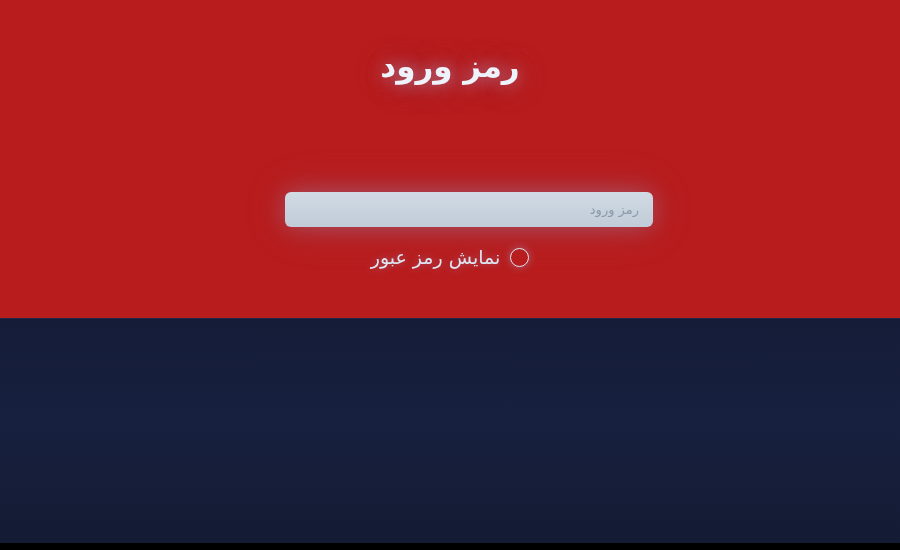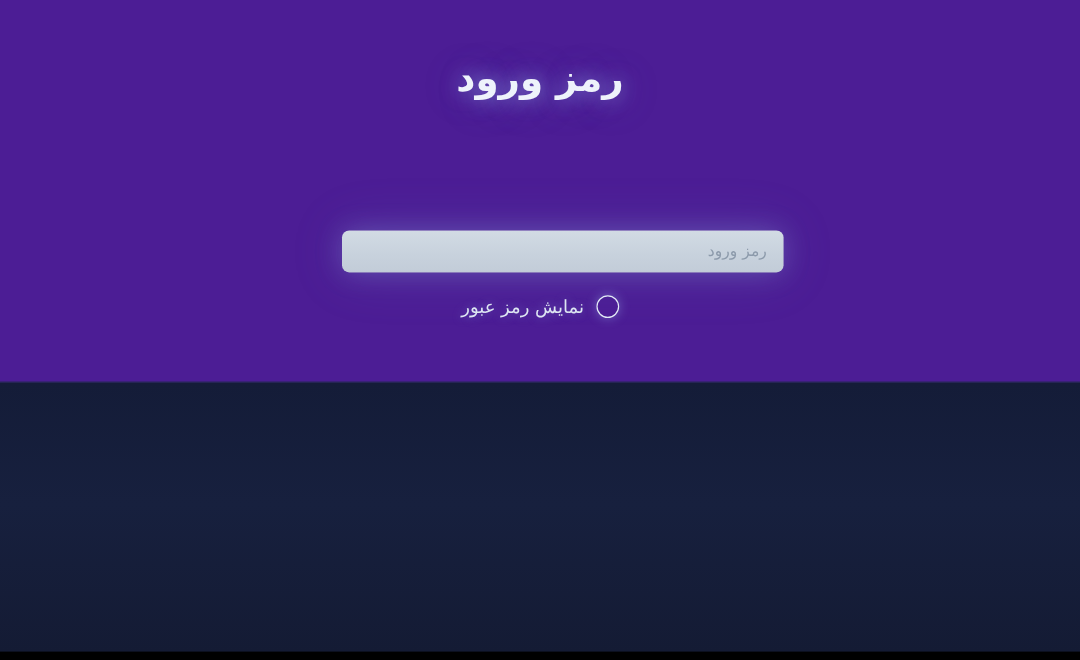--- a/index.html
+++ b/index.html
@@ -20,21 +20,21 @@
     position: absolute;
     left: 0; top: 0;
     width: 900px; height: 550px;
     background: #000000;
   }
 
   #top-area {
     position: absolute;
     left: 0; top: 0;
     width: 900px; height: 334px;
-    background: #4c1d95;
+    background: #b91c1c;
   }
 
   #page-title {
     position: absolute;
     left: 0; top: 48px;
     width: 900px;
     text-align: center;
     font-size: 31px;
     font-weight: 700;
     color: #eef3fb;
@@ -74,21 +74,21 @@
     position: absolute;
     left: 0; top: 246px;
     width: 900px;
     display: flex;
     justify-content: center;
     align-items: center;
     gap: 10px;
     direction: rtl;
   }
   #show-password-label {
-    font-size: 15px;
+    font-size: 19px;
     color: #dde6f2;
     direction: rtl;
     text-shadow: 0 0 9px rgba(150,185,240,0.45);
   }
   #show-password-toggle {
     width: 17px; height: 17px;
     border-radius: 50%;
     border: 1.6px solid #e2eaf6;
     background: transparent;
     box-shadow: 0 0 9px rgba(160,195,245,0.40);

